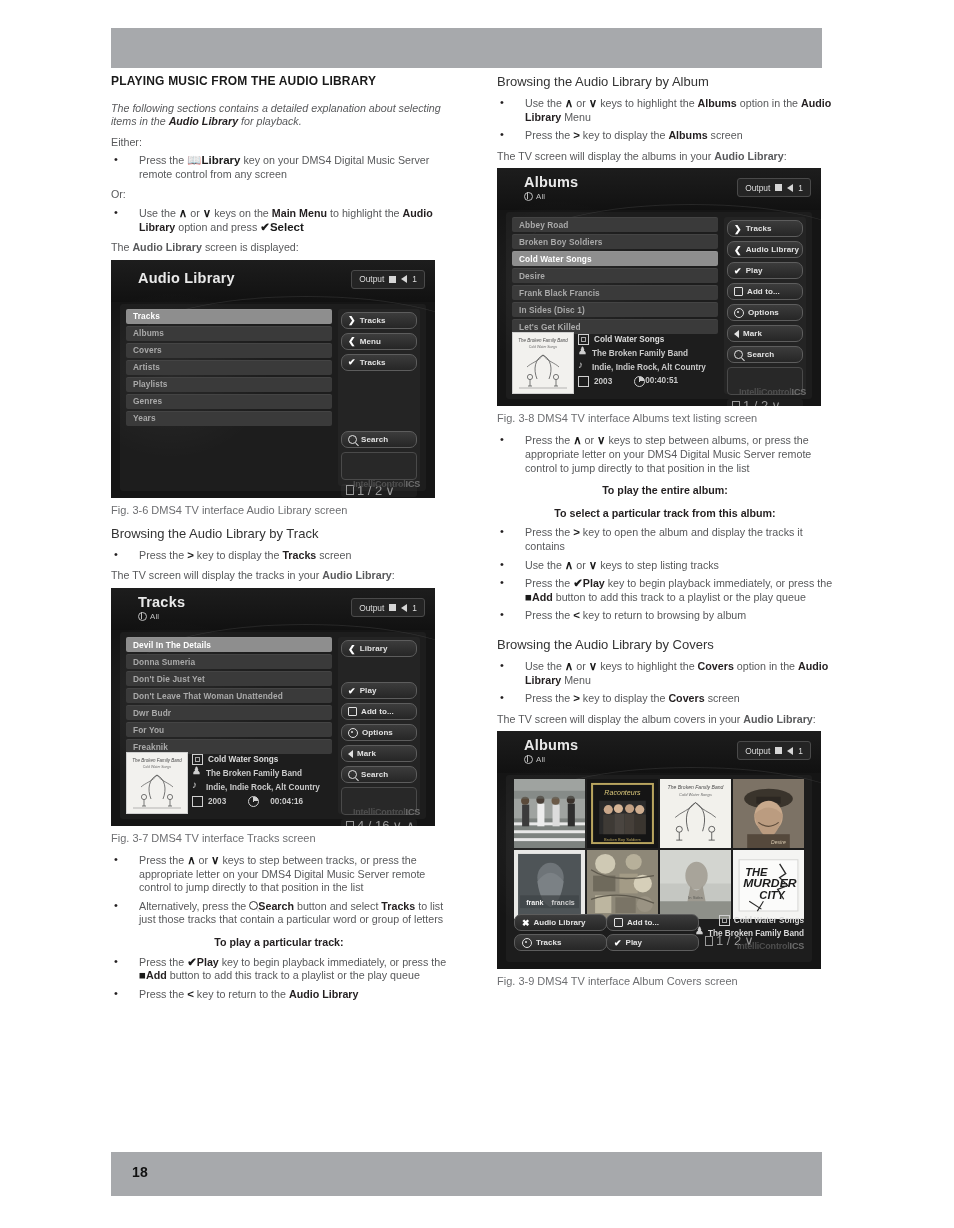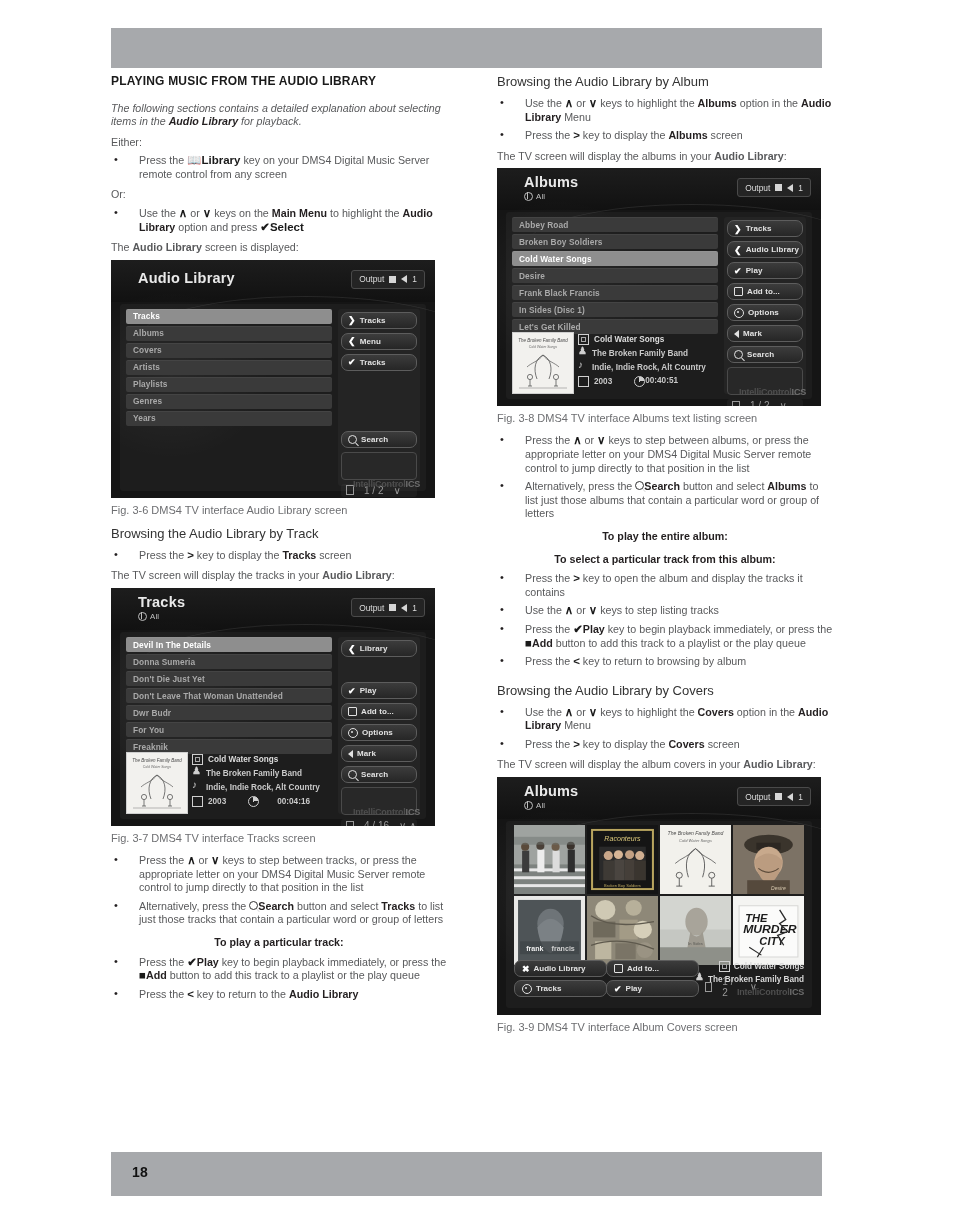--- a/index.html
+++ b/index.html
@@ -36,21 +36,21 @@
   .tv .outbadge .sq{width:7px;height:7px;background:#d6d6d6;display:inline-block;}
   .tv .outbadge .spk{width:0;height:0;border-top:4px solid transparent;border-bottom:4px solid transparent;border-right:6px solid #d6d6d6;display:inline-block;}
   .tv .body{position:absolute;left:9px;top:44px;right:9px;bottom:7px;background:rgba(255,255,255,.035);border-radius:3px;}
   .tv .listwrap{position:absolute;left:6px;top:5px;width:206px;bottom:5px;}
   .tv .row{height:15px;margin-bottom:2px;border-radius:2px;background:#3a3a3a;color:#a9a9a9;font-size:8.3px;font-weight:bold;display:flex;align-items:center;padding-left:7px;letter-spacing:.1px;box-shadow:inset 0 1px 0 rgba(255,255,255,.05);}
   .tv .row.sel{background:#8e8e8e;color:#fff;}
   .tv .btncol{position:absolute;right:6px;top:5px;width:82px;bottom:5px;background:rgba(255,255,255,.03);border-radius:3px;}
   .tv .btn{height:15px;margin:0 3px 4px 3px;border-radius:7px;border:1px solid #5d5d5d;background:linear-gradient(180deg,#3c3c3c,#262626);color:#e2e2e2;font-size:8px;font-weight:bold;display:flex;align-items:center;gap:4px;padding-left:6px;letter-spacing:.1px;}
   .tv .btn.blank{border-color:#4a4a4a;background:rgba(255,255,255,.02);height:26px;border-radius:4px;}
   .tv .btn.gap{visibility:hidden;}
-  .tv .pager{height:13px;margin:0 3px;border-radius:3px;background:rgba(255,255,255,.04);color:#9a9a9a;font-size:10px;display:flex;align-items:center;gap:10px;padding-left:5px;}
+  .tv .pager{height:13px;margin:0 3px;border-radius:3px;background:rgba(255,255,255,.04);color:#9a9a9a;font-size:13px;display:flex;align-items:center;gap:3px;padding-left:5px;}
   .tv .brand{position:absolute;right:6px;bottom:2px;font-size:9px;font-weight:bold;color:#4e4e4e;letter-spacing:-.2px;}
   .tv .brand b{color:#6e6e6e;}
   
   .tv .np{position:absolute;left:6px;bottom:5px;width:206px;height:62px;}
   .tv .np .art{position:absolute;left:0;top:0;width:60px;height:60px;background:#efefee;border:1px solid #cfcfcf;overflow:hidden;}
   .tv .np .meta{position:absolute;left:66px;top:0;right:0;}
   .tv .np .mline{display:flex;align-items:center;gap:5px;color:#ddd;font-size:8.2px;font-weight:bold;height:14px;}
   .tv .np .mline.dim{color:#c9c9c9;}
   .tv .np .mrow{display:flex;gap:22px;}
   .ic{display:inline-block;width:9px;height:9px;flex:0 0 9px;position:relative;}
@@ -218,21 +218,21 @@
               </div>
             <div class="mline dim">
                 <span class="ic note"></span>
                 <span>Indie, Indie Rock, Alt Country</span>
               </div>
             <div class="mline dim mrow">
               <span style="display:flex;align-items:center;gap:5px">
                   <span class="ic cal"></span>
                   <span>2003</span>
                 </span>
-              <span style="display:flex;align-items:center;gap:18px">
+              <span style="display:flex;align-items:center;gap:11px">
                   <span class="ic clock"></span>
                   <span>00:04:16</span>
                 </span>
             </div>
           </div>
         </div>
         <div class="btncol">
           <div class="btn" style="margin-top:3px">
               <span class="arw">❮</span>
               <span>Library</span>
@@ -396,21 +396,20 @@
               <span>∨</span>
             </div>
         </div>
         <div class="brand"><span>IntelliControl</span><b>ICS</b></div>
       </div>
     </div>
     <div class="figcap">Fig. 3-8  DMS4 TV interface Albums text listing screen</div>
 
     <ul class="bl">
       <li><span>Press the</span> <span class="ky">∧</span> <span>or</span> <span class="ky">∨</span> <span>keys to step between albums, or press the appropriate letter on your DMS4 Digital Music Server remote control to jump directly to that position in the list</span></li>
-      <li><span>Alternatively, press the</span> <span class="mag" style="border-color:#333"></span><b>Search</b> <span>button and select</span> <b>Albums</b> <span>to list just those albums that contain a particular word or group of letters</span></li>
     </ul>
 
     <p class="bold-lead">To play the entire album:</p>
 
 
     <p class="bold-lead">To select a particular track from this album:</p>
 
     <ul class="bl">
       <li><span>Press the</span> <span class="ky">&gt;</span> <span>key to open the album and display the tracks it contains</span></li>
       <li><span>Use the</span> <span class="ky">∧</span> <span>or</span> <span class="ky">∨</span> <span>keys to step listing tracks</span></li>

